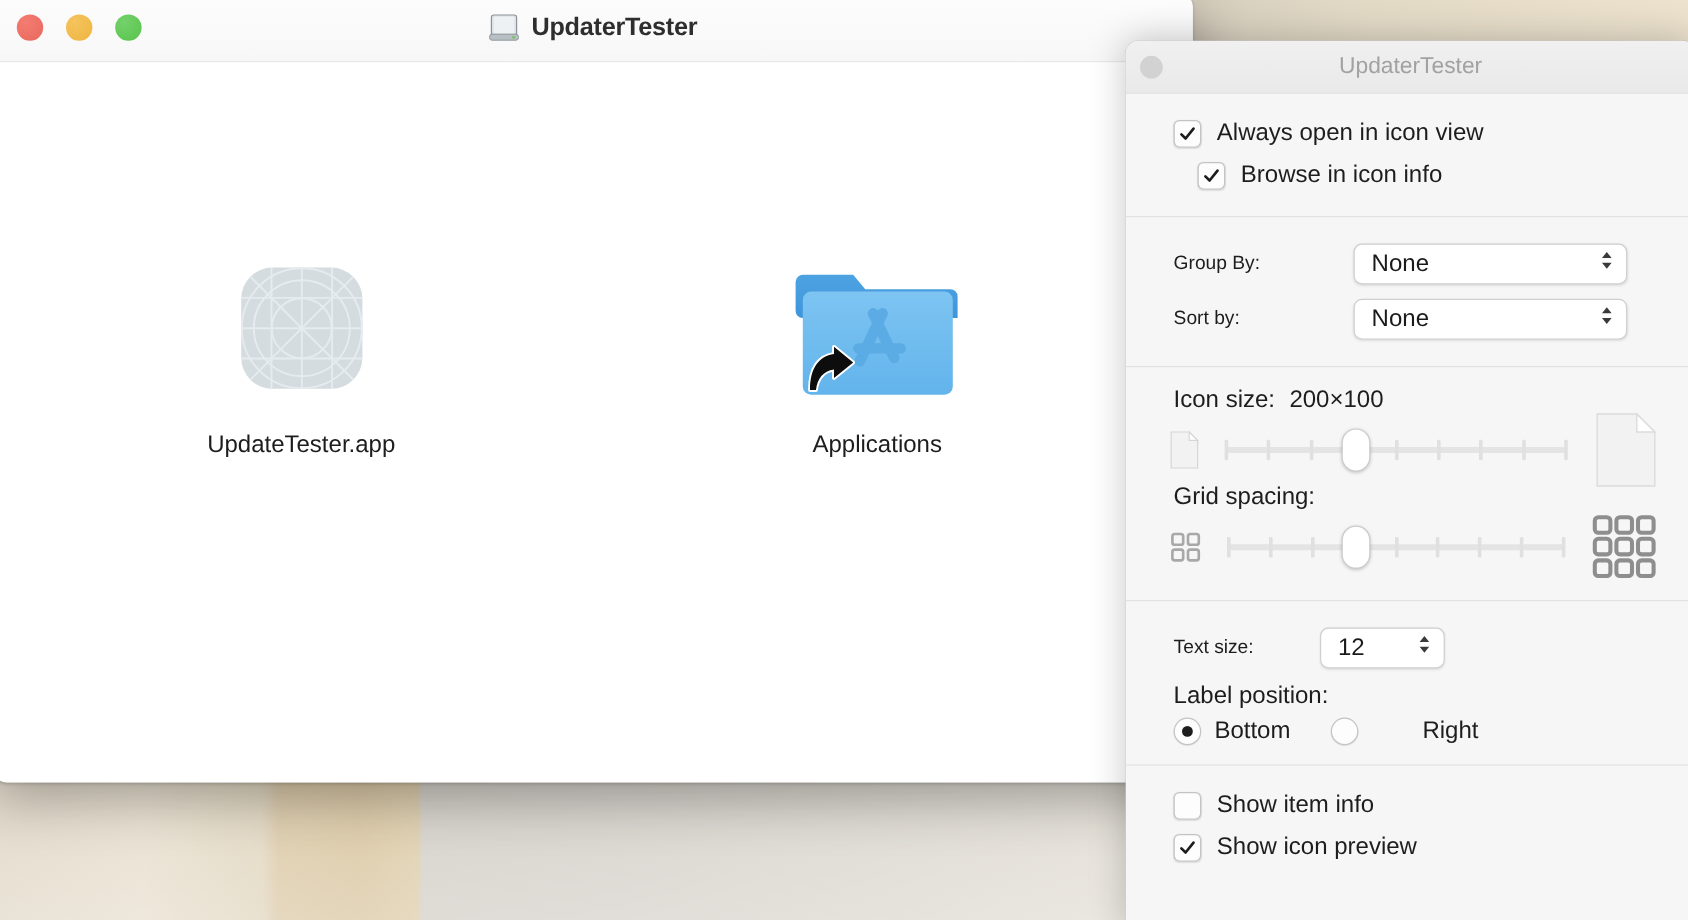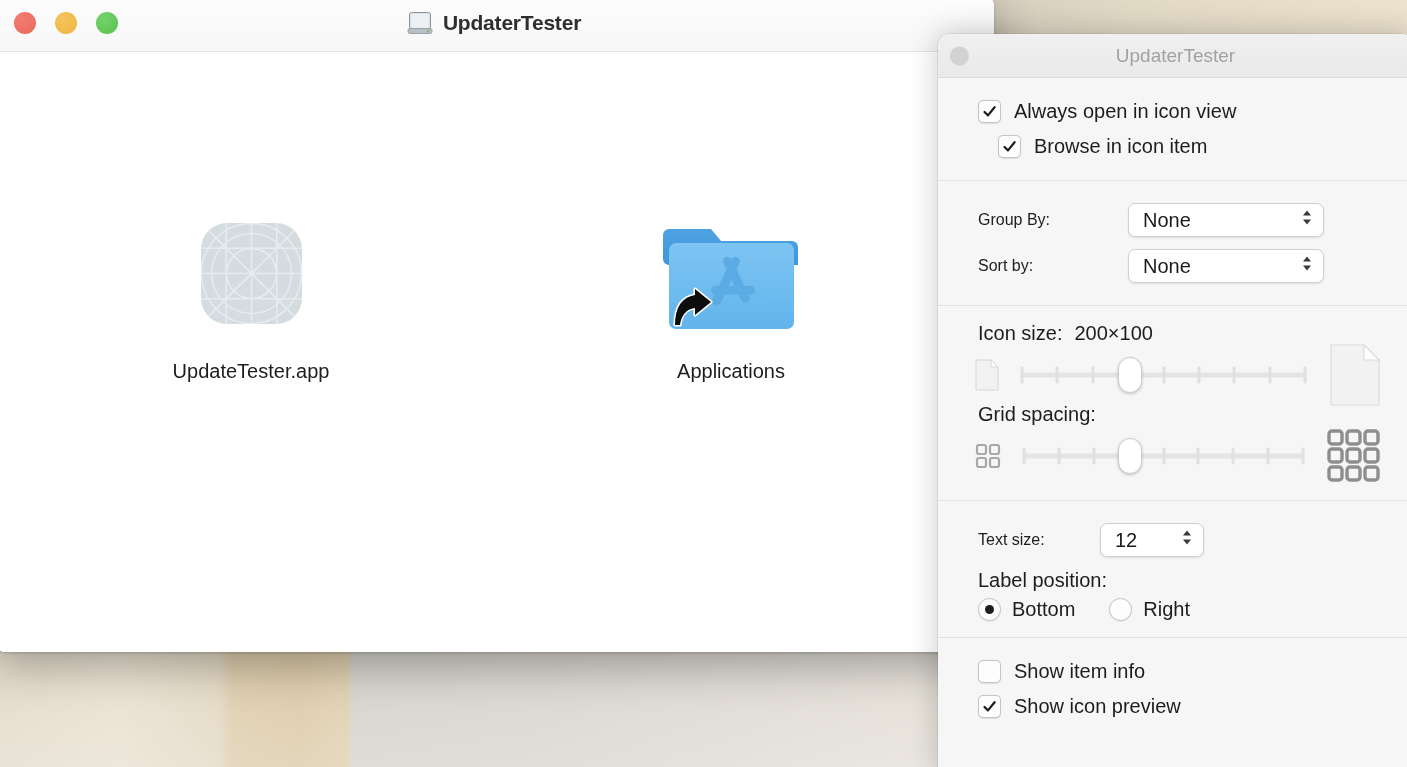--- a/index.html
+++ b/index.html
@@ -204,21 +204,21 @@
     background: #ffffff;
     border-radius: 7px;
     border: 0.5px solid #d0d0d0;
     box-shadow: 0 1px 2px rgba(0,0,0,0.10);
     display: flex;
     align-items: center;
     padding: 0 36px 0 14px;
     font-size: 20px;
     color: #1a1a1a;
   }
-  .popup.wide  { width: 196px; }
+  .popup.wide  { width: 228px; }
   .popup.small { width: 104px; }
   .popup .chev {
     position: absolute;
     right: 10px;
     top: 50%;
     transform: translateY(-50%);
     display: block;
   }
 
   
@@ -291,21 +291,21 @@
   }
   .radio .dot {
     width: 9px; height: 9px;
     border-radius: 50%;
     background: #1d1d1d;
   }
   .radio.off .dot { visibility: hidden; }
   .radio-label { margin-left: 11px; font-size: 20px; }
   .radio-group { display: flex; align-items: center; gap: 0; padding-left: 40px; }
   .radio-group .radio-item { display: flex; align-items: center; }
-  .radio-group .radio-item + .radio-item { margin-left: 34px; }
+  .radio-group .radio-item + .radio-item { margin-left: 34px; gap: 42px; }
 </style>
 </head>
 <body>
 
 <div id="desktop"></div>
 
 <div id="finder-window">
 
   <div id="finder-titlebar">
     <div class="traffic-lights">
@@ -409,21 +409,21 @@
         </svg>
       </span>
       <span class="chk-label">Always open in icon view</span>
     </div>
     <div class="row indent">
       <span class="chk">
         <svg width="15" height="15" viewBox="0 0 15 15">
           <path d="M2.5 8 L6 11.4 L12.6 3.2" stroke="#1d1d1d" stroke-width="2.2" fill="none" stroke-linecap="round" stroke-linejoin="round"></path>
         </svg>
       </span>
-      <span class="chk-label">Browse in icon item</span>
+      <span class="chk-label">Browse in icon info</span>
     </div>
   </div>
 
   <div class="panel-section">
     <div class="row">
       <span class="field-label">Group By:</span>
       <span class="popup wide">
         <span>None</span>
         <span class="chev">
           <svg width="12" height="20" viewBox="0 0 12 20">

